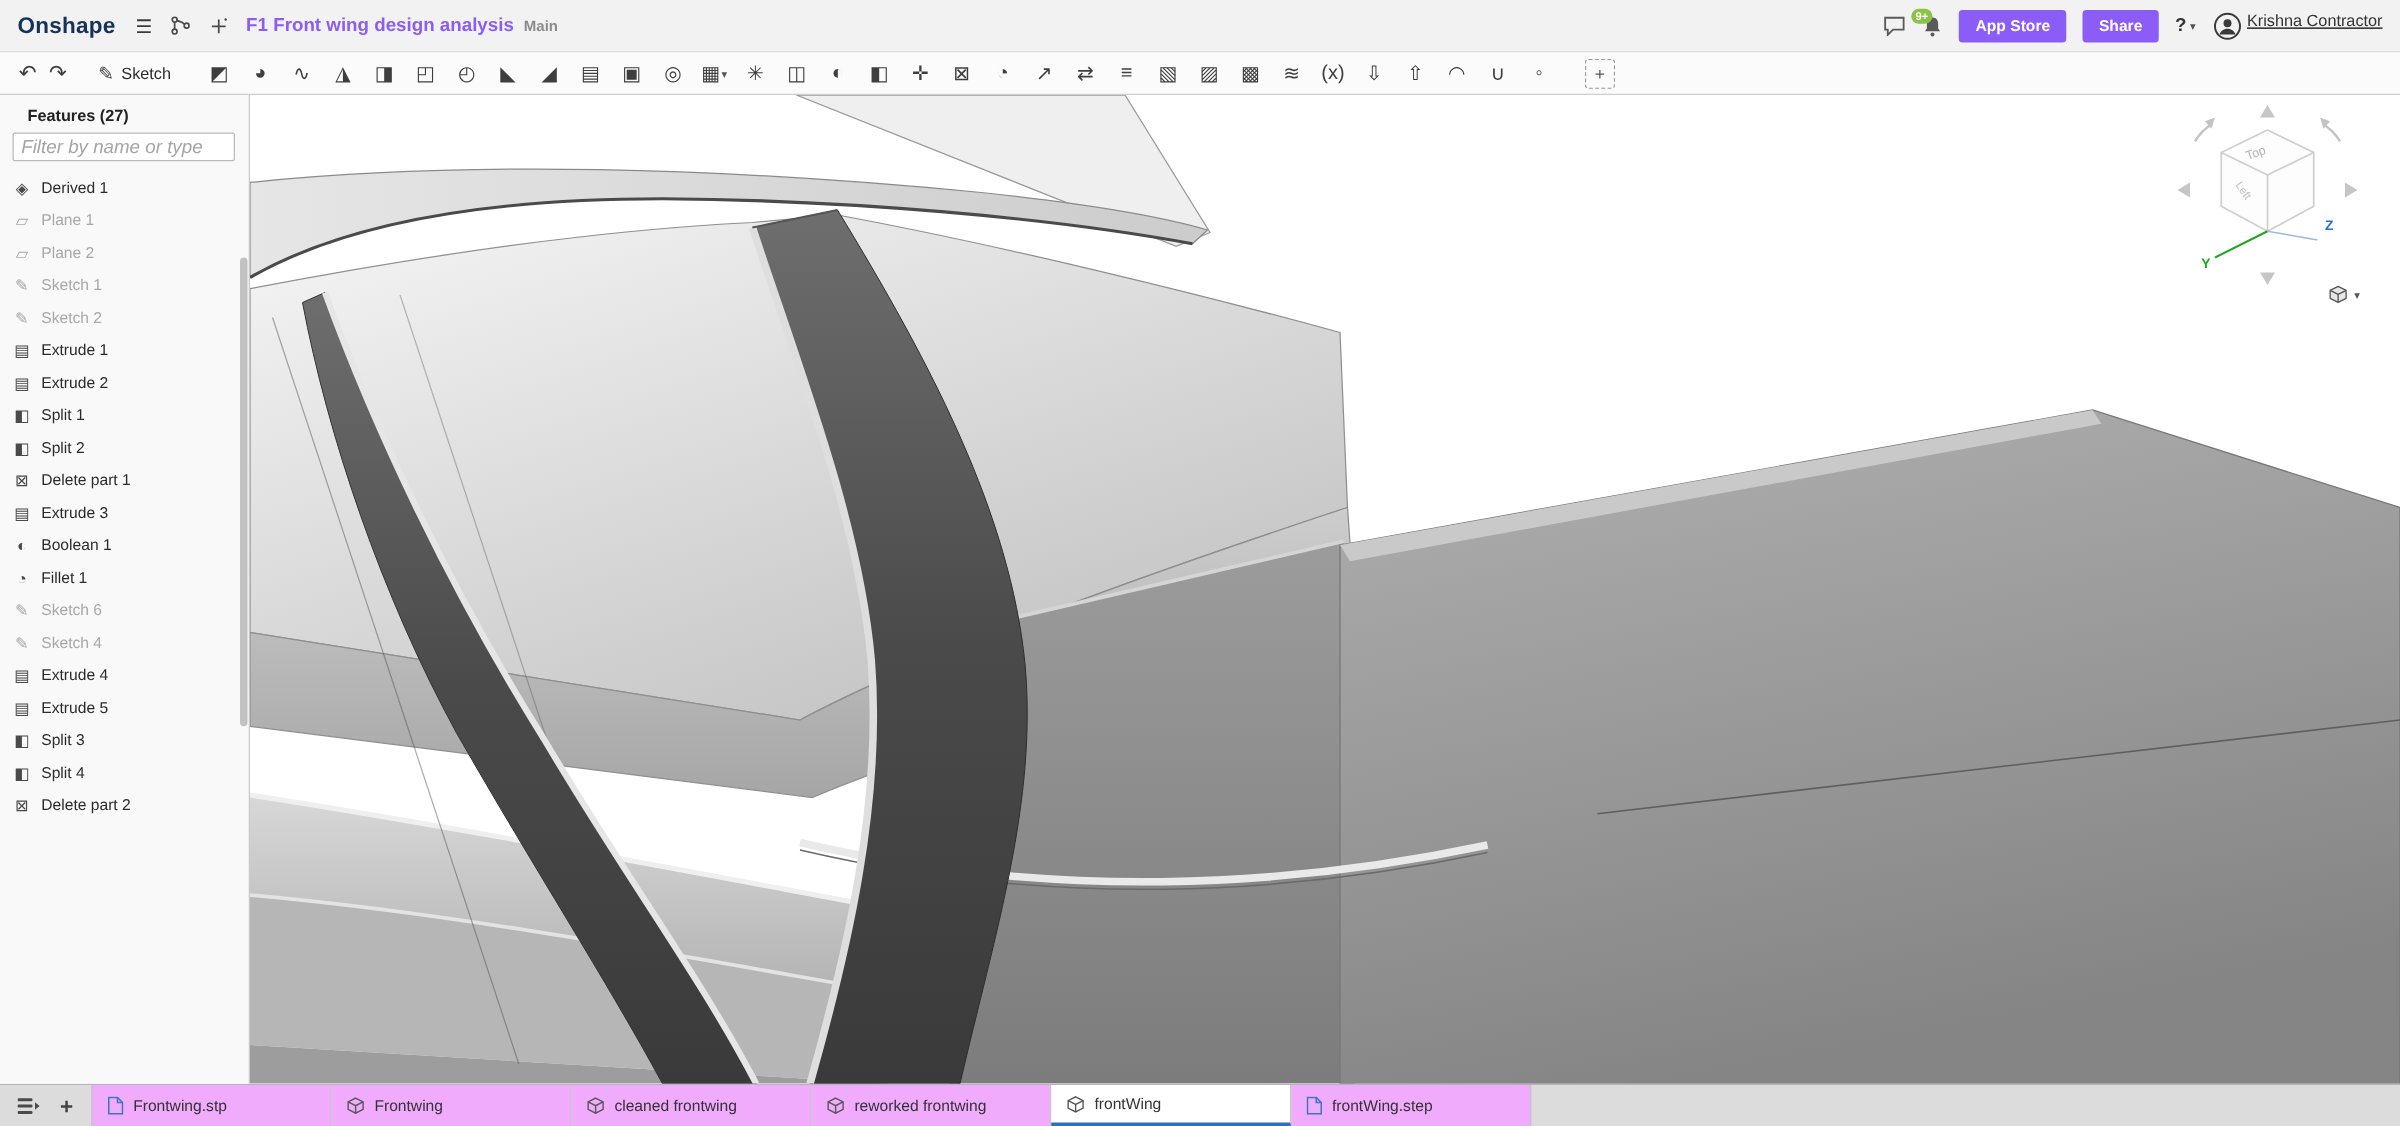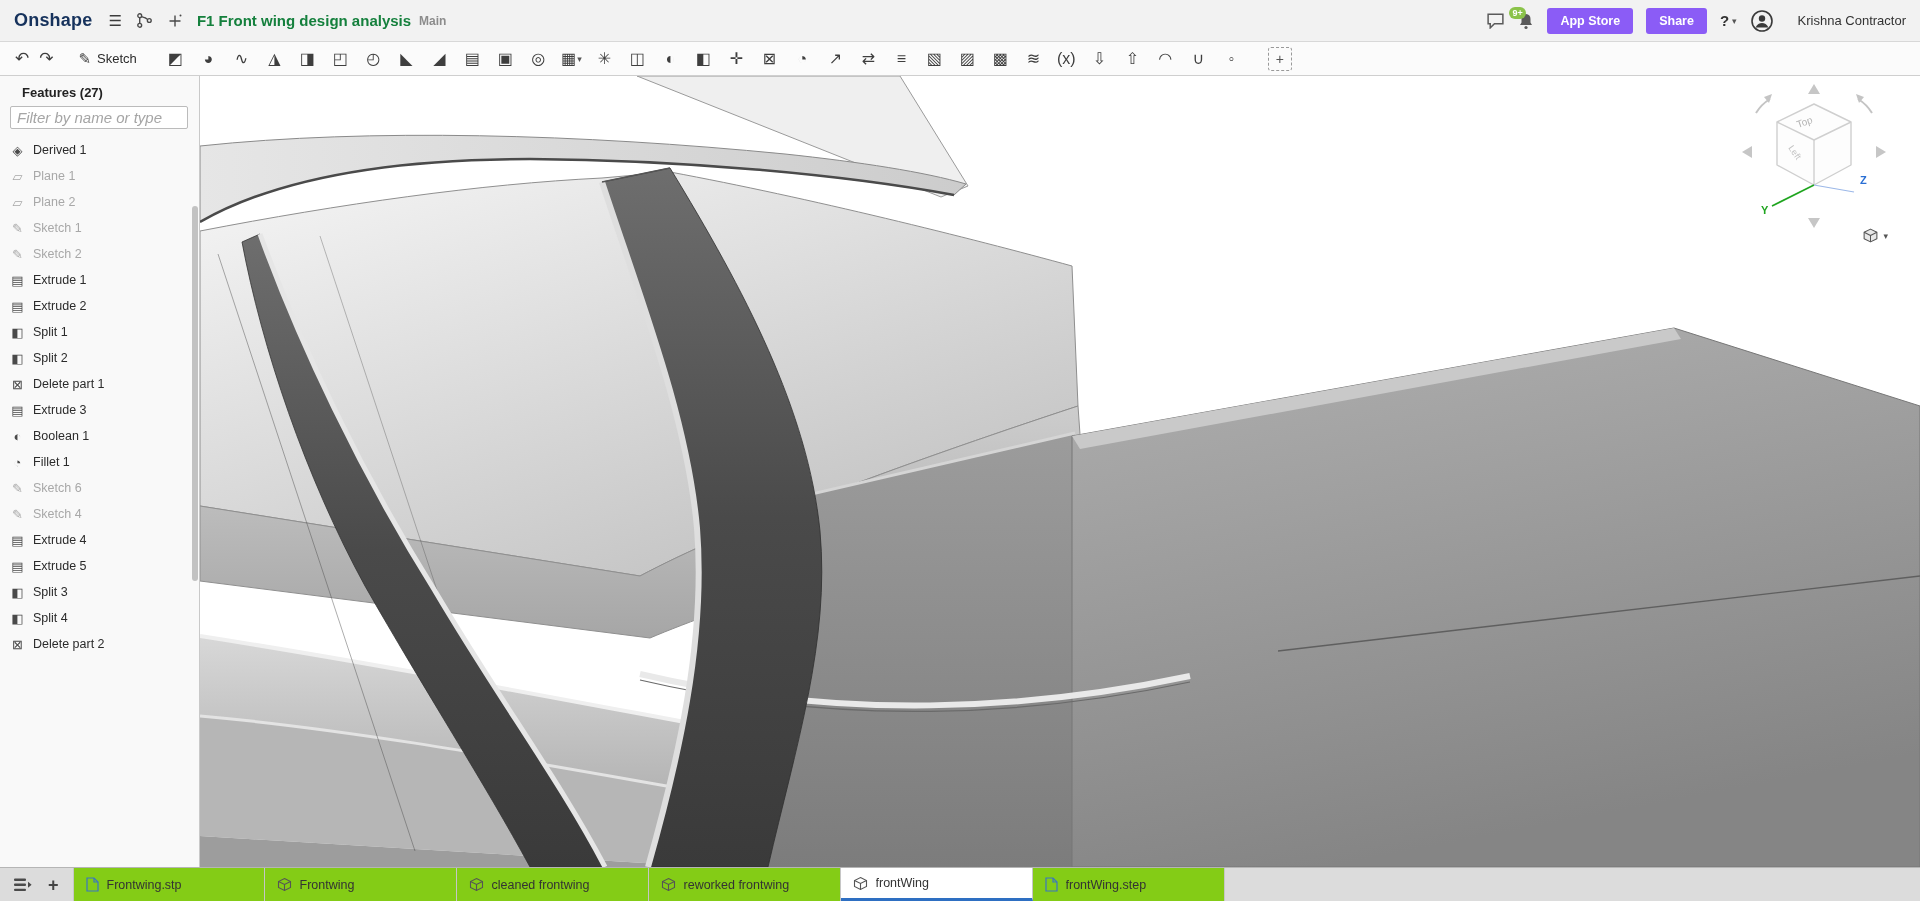--- a/index.html
+++ b/index.html
@@ -6,33 +6,33 @@
   html,body { width:1920px; height:901px; overflow:hidden; background:#fff;
     font-family:"Liberation Sans", sans-serif; -webkit-user-select:none; user-select:none; }
 
   
   .topbar { height:42px; background:#f2f2f2; border-bottom:1px solid #d8d8d8;
     display:flex; align-items:center; }
   .logo { display:flex; align-items:center; margin-left:14px; cursor:pointer; }
   .logo-text { font-size:18px; font-weight:bold; color:#16325c; letter-spacing:0.2px; }
   .tb-glyph { font-size:15px; color:#3c3c3c; margin-left:16px; cursor:pointer; }
   .tb-svg { margin-left:14px; cursor:pointer; display:flex; align-items:center; }
-  .doc-title { margin-left:14px; font-size:15px; font-weight:bold; color:#15803d; cursor:pointer; }
+  .doc-title { margin-left:14px; font-size:15px; font-weight:bold; color:#8b5cf6; cursor:pointer; }
   .doc-workspace { margin-left:8px; font-size:12px; color:#8c8c8c;font-weight:bold; }
   .topbar-right { margin-left:auto; display:flex; align-items:center; gap:13px; padding-right:14px; }
   .icon-btn { position:relative; display:flex; align-items:center; cursor:pointer; }
   .badge { position:absolute; top:-5px; left:-9px; background:#8bc34a; color:#fff;
     font-size:9px; font-weight:bold; border-radius:8px; padding:1px 3px; line-height:10px; }
   .btn-blue { background:#8b5cf6; color:#fff; border:none; border-radius:3px;
     font-size:12.5px; font-weight:bold; padding:6px 13px; cursor:pointer;
     font-family:"Liberation Sans", sans-serif; }
   .help { display:flex; align-items:center; gap:3px; cursor:pointer; }
   .help-q { font-size:15px; font-weight:bold; color:#333; }
   .caret { font-size:9px; color:#555; }
-  .user { display:flex; align-items:center; gap:24px; cursor:pointer; }
+  .user { display:flex; align-items:flex-start; gap:4px; cursor:pointer;text-decoration:underline; }
   .user-name { font-size:13px; color:#333; }
 
   
   .toolbar { height:34px; background:#fbfbfb; border-bottom:1px solid #cfcfcf;
     display:flex; align-items:center; padding:0 10px; }
   .tool-glyph { font-size:17px; color:#3e3e3e; margin:0 5px; cursor:pointer; }
   .sketch-btn { display:flex; align-items:center; gap:6px; margin-left:10px; padding:3px 10px;
     font-size:13px; color:#2b2b2b; cursor:pointer; border-radius:3px; }
   .sketch-pencil { font-size:15px; color:#3e3e3e; }
   .tool-icons { display:flex; align-items:center; margin-left:12px; }
@@ -70,21 +70,21 @@
   .view-options { position:absolute; top:152px; right:32px; display:flex; align-items:center;
     gap:4px; cursor:pointer; }
 
   
   .tabbar { height:34px; background:#dcdcdc; border-top:1px solid #b5b5b5;
     display:flex; align-items:stretch; }
   .tabbar-left { display:flex; align-items:center; gap:16px; padding:0 14px; }
   .add-tab { font-size:18px; font-weight:bold; color:#444; cursor:pointer; line-height:1; }
   .tabs { display:flex; align-items:stretch; }
   .tab { width:192px; display:flex; align-items:center; gap:8px; padding:0 12px;
-    background:#84cc16; border-right:1px solid #c6c6c6; font-size:12.5px; color:#333;
+    background:#f0abfc; border-right:1px solid #c6c6c6; font-size:12.5px; color:#333;
     cursor:pointer; }
   .tab:first-of-type { border-left:1px solid #c6c6c6; }
   .tab.active { background:#fff; border-bottom:3px solid #2e6fc2; }
   .tab-icon { display:flex; align-items:center; }
   .tab-label { white-space:nowrap; overflow:hidden; text-overflow:ellipsis; }
 </style>
 </head>
 <body>
 
 <header class="topbar">

